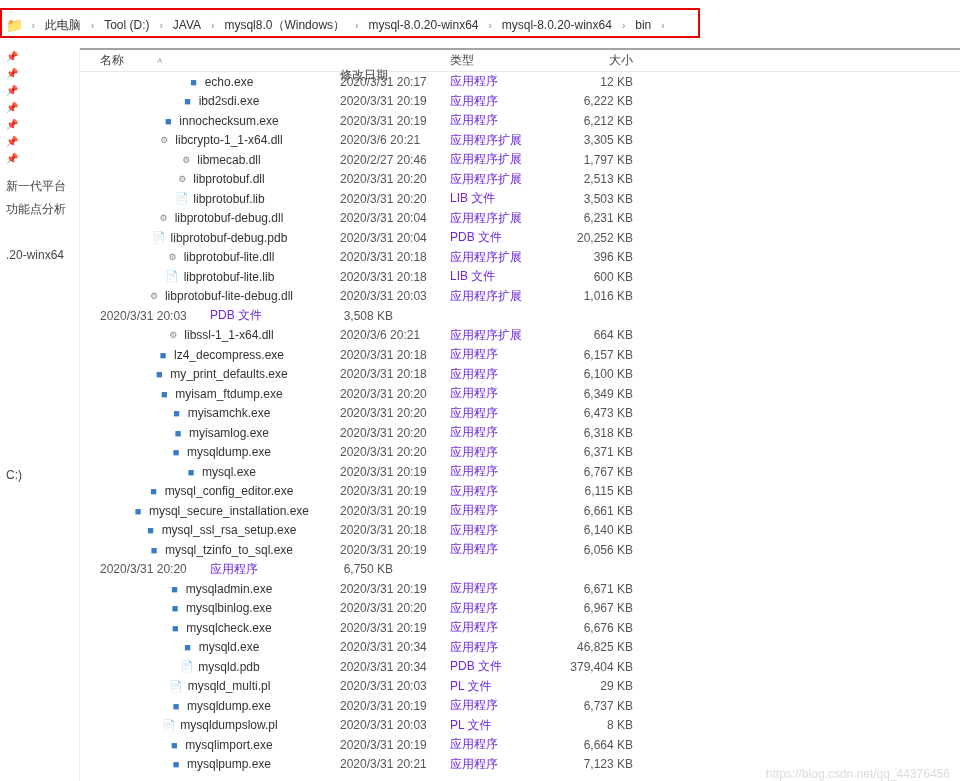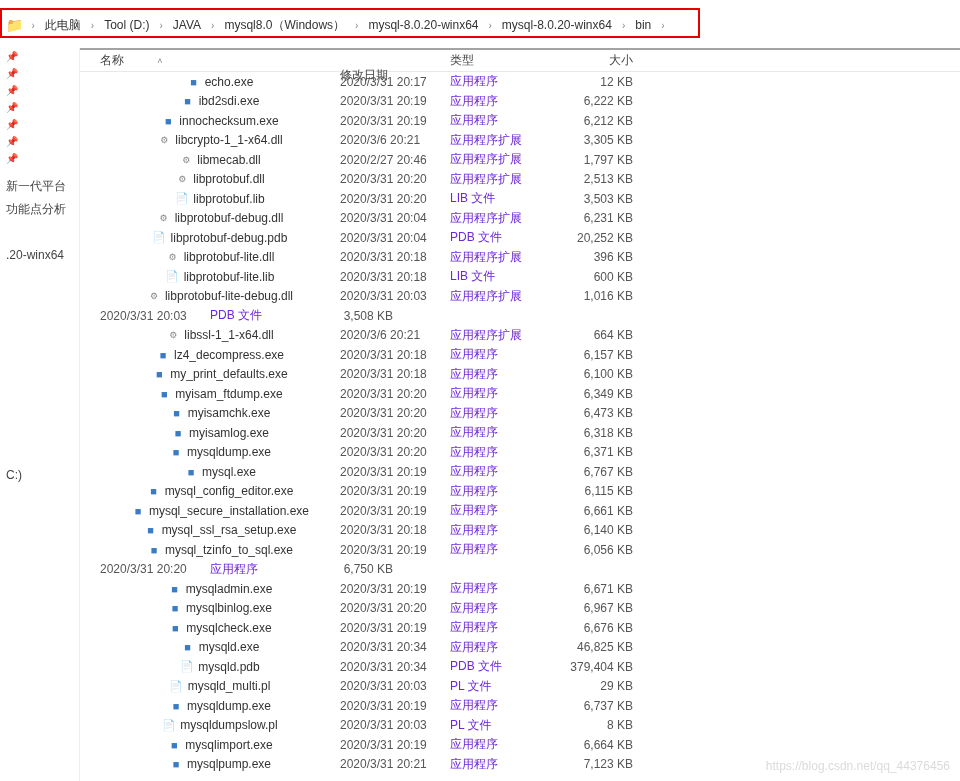--- a/index.html
+++ b/index.html
@@ -119,21 +119,21 @@
   font-size: 11px;
   flex-shrink: 0;
 }
 .icon-exe::before { content: "■"; color: #3a7cc4; }
 .icon-dll::before { content: "⚙"; color: #888; font-size: 9px; }
 .icon-pdb::before { content: "📄"; font-size: 11px; }
 .icon-lib::before { content: "📄"; font-size: 11px; }
 .icon-pl::before { content: "📄"; font-size: 11px; }
 .watermark {
   position: absolute;
-  bottom: 8px;
+  bottom: 0;
   right: 10px;
   font-size: 12px;
   color: #ccc;
   opacity: 0.7;
   pointer-events: none;
   text-align: right;
 }
 </style>
 </head>
 <body>

